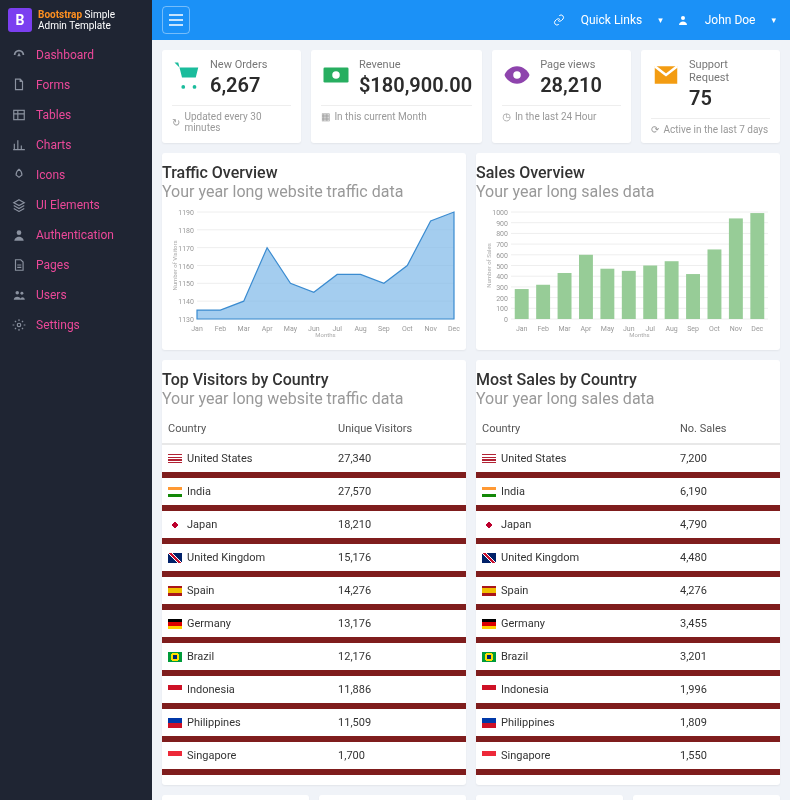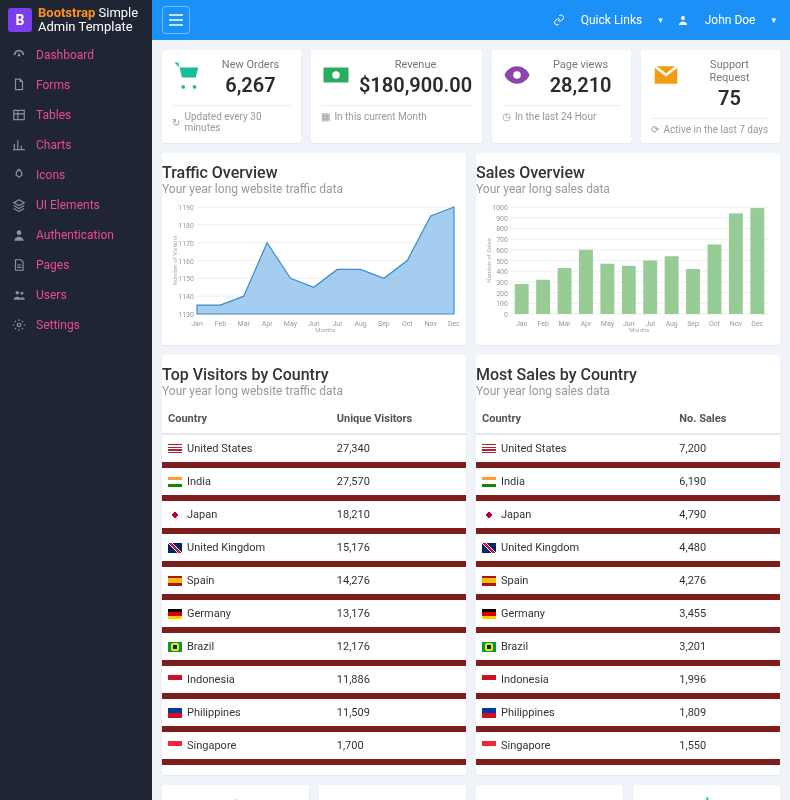--- a/index.html
+++ b/index.html
@@ -1,44 +1,44 @@
 <!DOCTYPE html>
 <html><head>
 <meta charset="utf-8">
 <style>
 *{box-sizing:border-box;margin:0;padding:0}
 body{font-family:-apple-system,BlinkMacSystemFont,"Segoe UI",Roboto,Arial,sans-serif;background:#f0f3f8;color:#333;font-size:13px;width:790px;height:800px;overflow:hidden}
 .topbar{height:40px;background:#1b91f7;display:flex;align-items:center;color:#fff;font-size:12px}
 .logo-box{width:152px;height:40px;background:#1f2533;display:flex;align-items:center;padding:0 8px;gap:6px}
 .logo-b{width:24px;height:24px;background:#7b3ff0;color:#fff;display:flex;align-items:center;justify-content:center;font-weight:bold;border-radius:3px;font-size:14px}
-.logo-txt{font-size:13px;line-height:1.1}
+.logo-txt{font-size:10px;line-height:1.1}
 .logo-txt b{color:#ff9020}
 .menu-toggle{margin-left:10px;width:28px;height:28px;border:1px solid rgba(255,255,255,.4);border-radius:4px;display:flex;align-items:center;justify-content:center;cursor:pointer}
 .topbar-right{margin-left:auto;display:flex;gap:14px;padding-right:14px}
 .topbar-right a{color:#fff;display:flex;align-items:center;gap:16px;cursor:pointer}
 .layout{display:flex;height:760px}
 .sidebar{width:152px;background:#1f2533;color:#ec4899;flex-shrink:0}
 .sidebar-item{display:flex;align-items:center;gap:10px;padding:8px 12px;font-size:12px;cursor:pointer}
 .sb-icon{width:14px;display:flex;justify-content:center;color:#8b92a0}
 .main{flex:1;padding:10px;overflow-y:auto}
 .row{display:flex;gap:10px;margin-bottom:10px}
 .card{background:#fff;border-radius:3px;box-shadow:0 1px 2px rgba(0,0,0,.06)}
 .stat-card{flex:1;padding:8px 10px}
 .stat-top{display:flex;align-items:flex-start;gap:8px}
 .stat-icon{font-size:26px;margin-top:2px}
-.stat-body{flex:1;text-align:center}
+.stat-body{flex:1;text-align:left}
 .stat-label{font-size:11px;color:#777;margin-bottom:2px}
 .stat-value{font-size:20px;font-weight:600;color:#2b2b2b}
 .stat-foot{border-top:1px solid #eee;margin-top:8px;padding-top:5px;font-size:10px;color:#999;display:flex;align-items:center;gap:4px}
 .half{flex:1;padding:10px 0}
 .card-title{font-size:16px;color:#333;font-weight:500}
-.card-sub{font-size:12px;color:#999;margin-bottom:6px}
+.card-sub{font-size:16px;color:#999;margin-bottom:6px}
 svg.chart{width:100%;height:130px}
 .table{width:100%;border-collapse:collapse;font-size:11px}
-.table th{text-align:left;padding:8px 6px;border-bottom:2px solid #e8e8e8;color:#555;font-weight:700}
+.table th{text-align:left;padding:8px 6px;border-bottom:2px solid #e8e8e8;color:#555;font-weight:400}
 .table th:last-child{text-align:left}
 .table td{padding:7px 6px;border-bottom:6px solid #7f1d1d}
 .table td:last-child{text-align:left}
 .flag{display:inline-block;width:14px;height:10px;margin-right:5px;vertical-align:middle;background:#ccc;position:relative;overflow:hidden}
 .soc-card{flex:1;text-align:center;padding:12px 8px}
 .soc-icon{font-size:26px;margin-bottom:4px}
 .soc-val{font-size:16px;font-weight:500;color:#333}
 .caret{font-size:9px}
 </style>
 </head>

